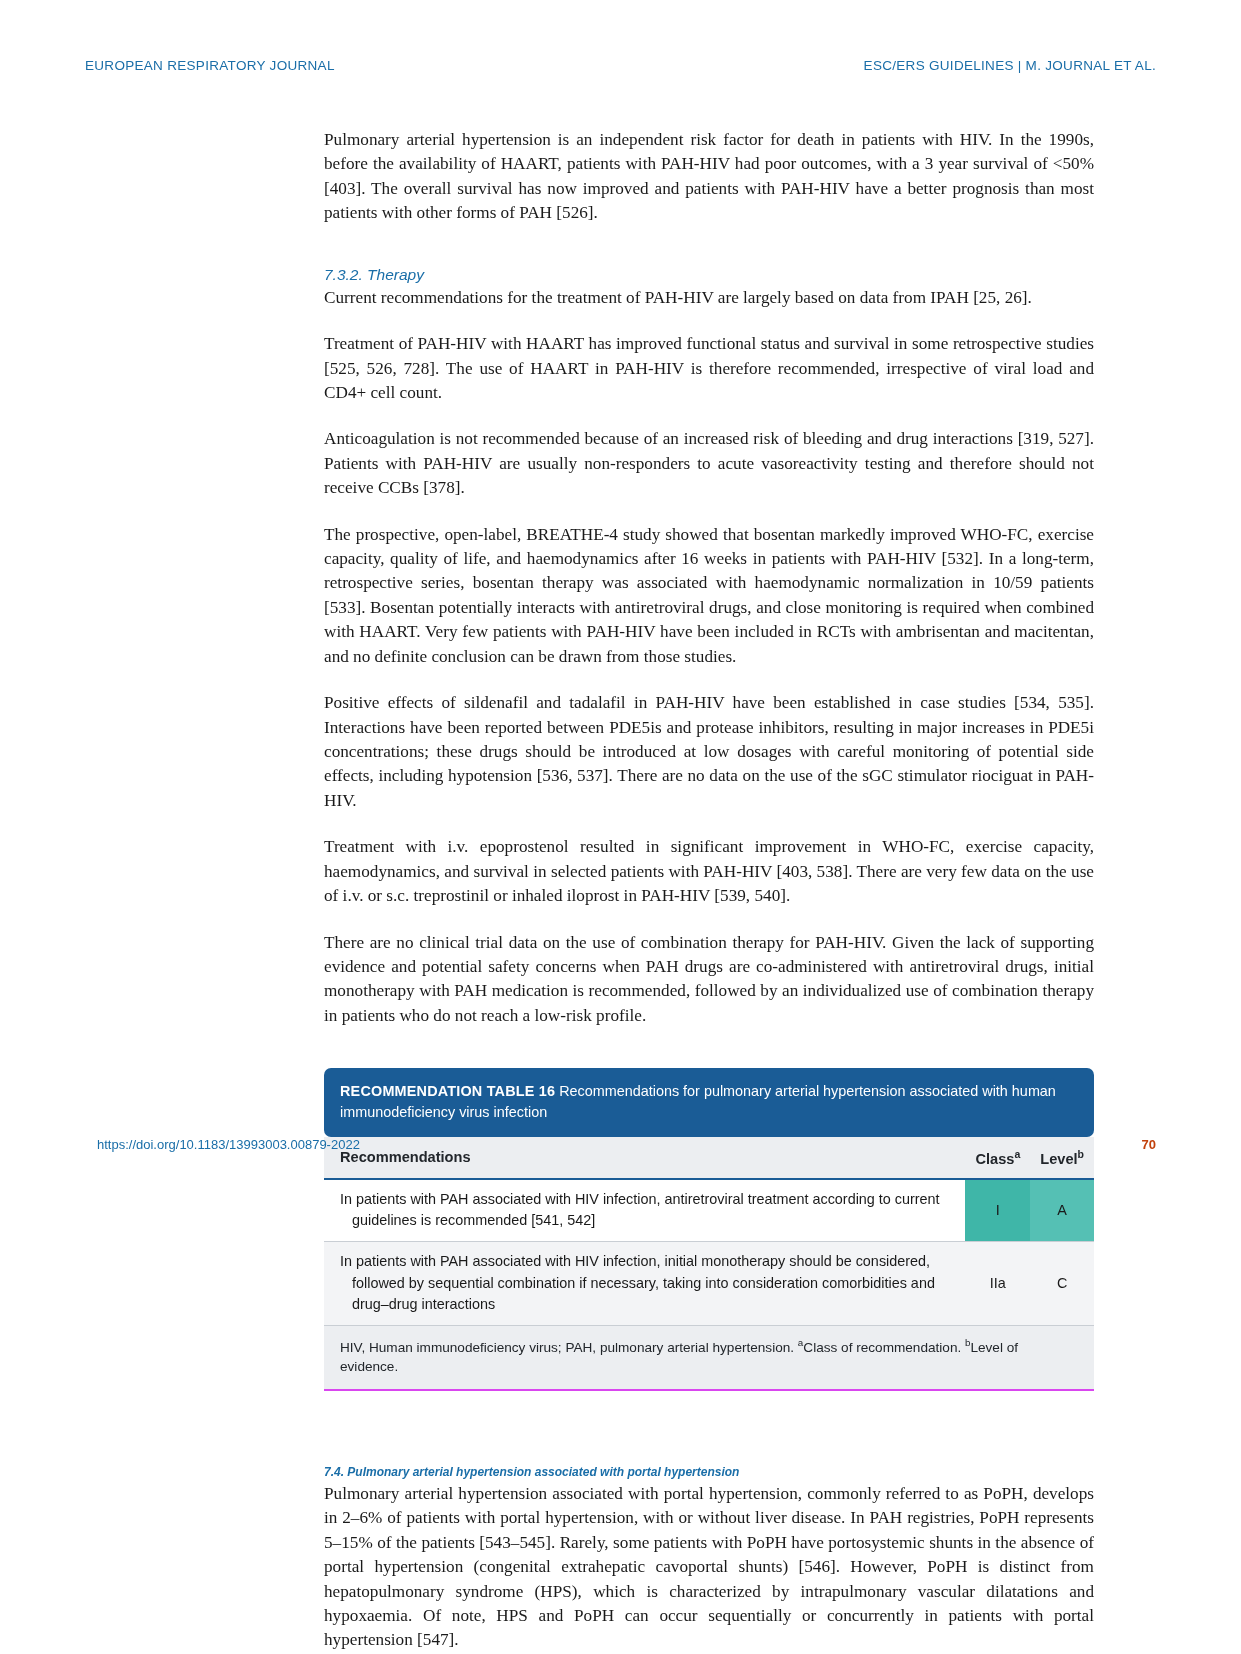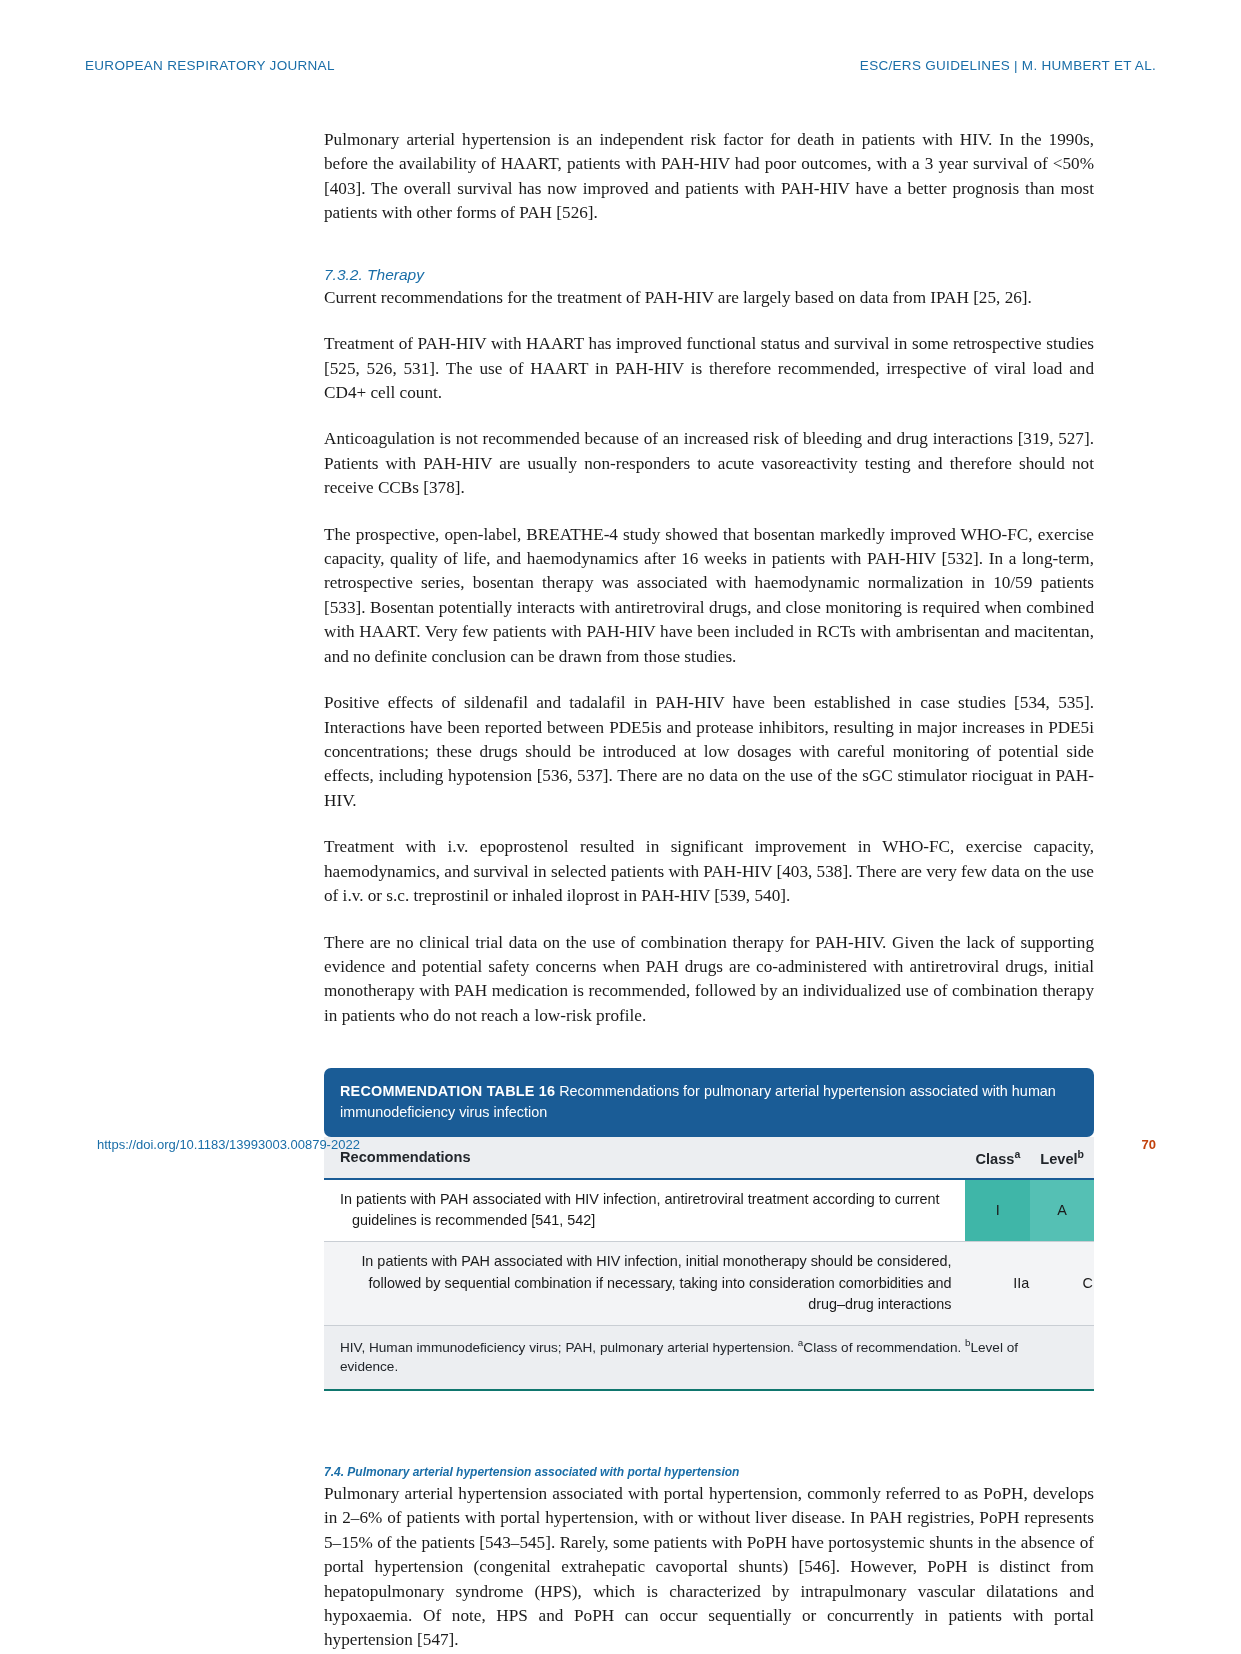--- a/index.html
+++ b/index.html
@@ -108,33 +108,33 @@
   .rec-row td.c-rec {
     padding: 9px 14px 9px 16px;
     text-indent: -12px;
     padding-left: 28px;
   }
   .rec-row td.c-class, .rec-row td.c-level {
     text-align: center;
     font-size: 14.4px;
     color: #1a1a1a;
   }
-  .rec-row.alt td { background: #f3f4f6; text-align: right; }
+  .rec-row.alt td { background: #f3f4f6; }
   .cell-green { background: #3fb6a8; }
   .cell-green-l { background: #55c0b4; }
   .cell-yellow { background: #f5d000; }
   .cell-yellow-l { background: transparent; }
 
   .rec-foot td {
     background: #eceef1;
     font-size: 13.6px;
     line-height: 1.45;
     padding: 10px 16px 12px 16px;
     color: #22262b;
-    border-bottom: 2px solid #0f766e;
+    border-bottom: 2px solid #d946ef;
   }
 
   
   .footer {
     position: absolute;
     bottom: 58px;
     left: 85px;
     right: 85px;
     display: flex;
     justify-content: space-between;
@@ -148,35 +148,35 @@
   .footer .pageno { color: #c2410c; font-weight: bold; }
 </style>
 </head>
 <body>
 
 <div class="page">
 
   <div class="runhead">
     <span class="journal">EUROPEAN RESPIRATORY JOURNAL</span>
     <span class="right">
-      <span>ESC/ERS GUIDELINES</span><span class="sep">|</span><span>M. HUMBERT ET AL.</span>
+      <span>ESC/ERS GUIDELINES</span><span class="sep">|</span><span>M. JOURNAL ET AL.</span>
     </span>
   </div>
 
   <div class="content">
 
     <p class="body">Pulmonary arterial hypertension is an independent risk factor for death in patients with HIV. In the 1990s, before the availability of HAART, patients with PAH-HIV had poor outcomes, with a 3 year survival of &lt;50% [403]. The overall survival has now improved and patients with PAH-HIV have a better prognosis than most patients with other forms of PAH [526].</p>
 
     <div class="gap-lg"></div>
 
     <h3 class="subhead">7.3.2. Therapy</h3>
     <p class="body">Current recommendations for the treatment of PAH-HIV are largely based on data from IPAH [25, 26].</p>
 
     <div class="gap-md"></div>
-    <p class="body">Treatment of PAH-HIV with HAART has improved functional status and survival in some retrospective studies [525, 526, 531]. The use of HAART in PAH-HIV is therefore recommended, irrespective of viral load and CD4+ cell count.</p>
+    <p class="body">Treatment of PAH-HIV with HAART has improved functional status and survival in some retrospective studies [525, 526, 728]. The use of HAART in PAH-HIV is therefore recommended, irrespective of viral load and CD4+ cell count.</p>
 
     <div class="gap-md"></div>
     <p class="body">Anticoagulation is not recommended because of an increased risk of bleeding and drug interactions [319, 527]. Patients with PAH-HIV are usually non-responders to acute vasoreactivity testing and therefore should not receive CCBs [378].</p>
 
     <div class="gap-md"></div>
     <p class="body">The prospective, open-label, BREATHE-4 study showed that bosentan markedly improved WHO-FC, exercise capacity, quality of life, and haemodynamics after 16 weeks in patients with PAH-HIV [532]. In a long-term, retrospective series, bosentan therapy was associated with haemodynamic normalization in 10/59 patients [533]. Bosentan potentially interacts with antiretroviral drugs, and close monitoring is required when combined with HAART. Very few patients with PAH-HIV have been included in RCTs with ambrisentan and macitentan, and no definite conclusion can be drawn from those studies.</p>
 
     <div class="gap-md"></div>
     <p class="body">Positive effects of sildenafil and tadalafil in PAH-HIV have been established in case studies [534, 535]. Interactions have been reported between PDE5is and protease inhibitors, resulting in major increases in PDE5i concentrations; these drugs should be introduced at low dosages with careful monitoring of potential side effects, including hypotension [536, 537]. There are no data on the use of the sGC stimulator riociguat in PAH-HIV.</p>
 

